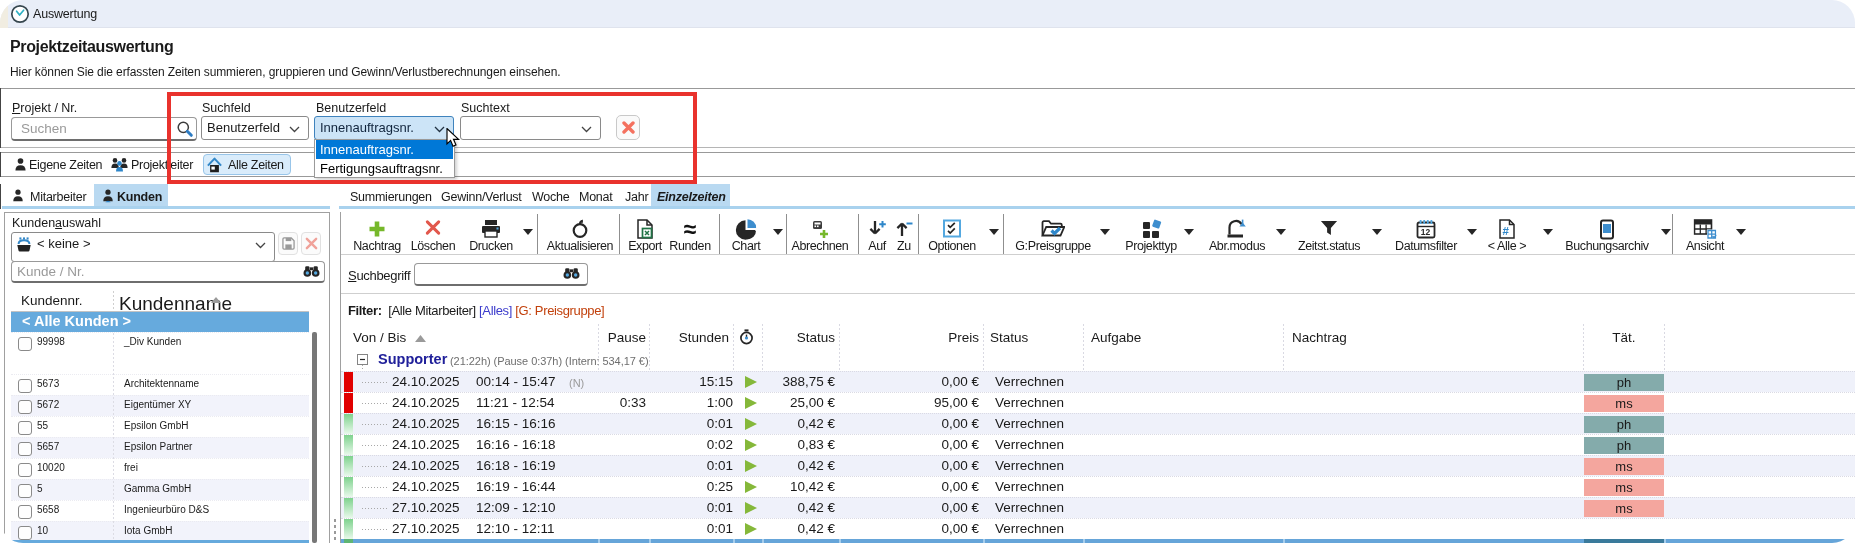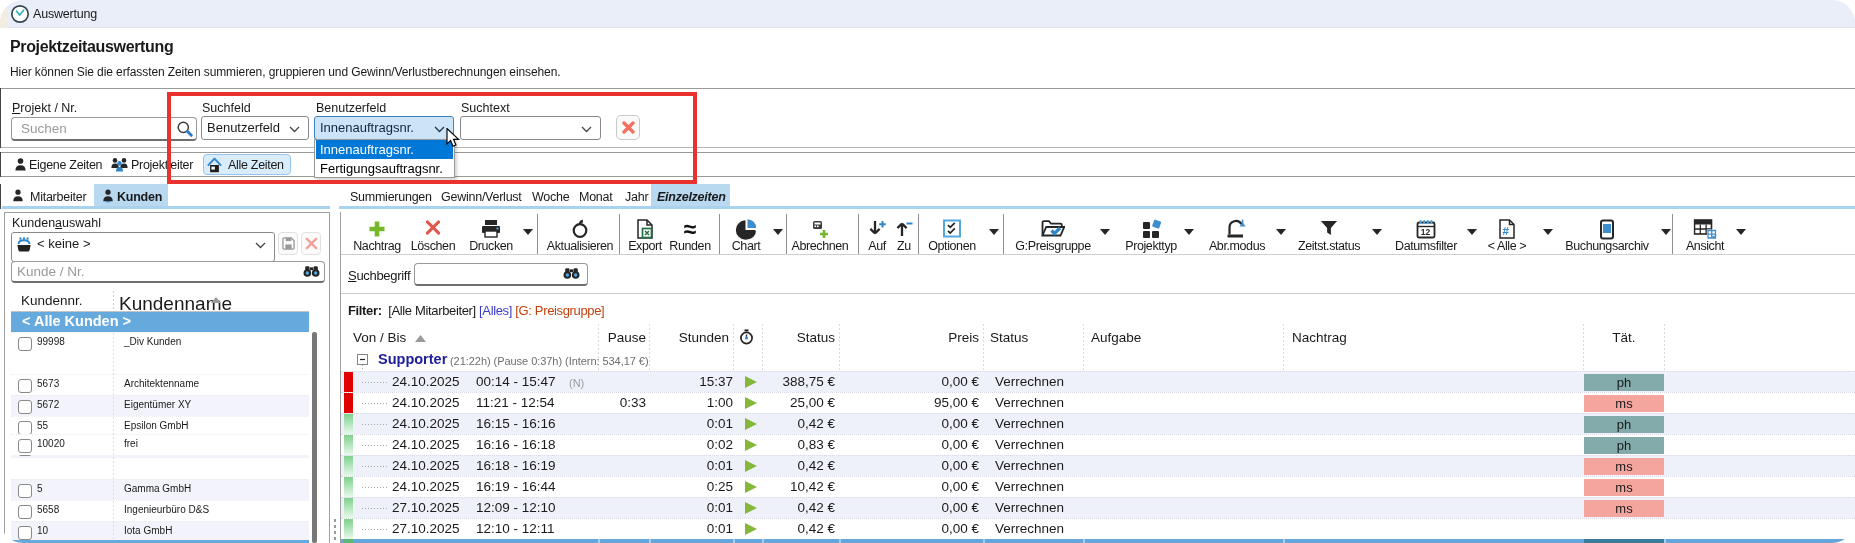--- a/index.html
+++ b/index.html
@@ -265,21 +265,21 @@
   <div class="lrow" style="top:416px;background:#fff;">
       <span class="cb"></span>
       <span class="num">55</span>
       <span class="nam">Epsilon GmbH</span>
     </div>
   <div class="lrow" style="top:437px;background:#f2f3fb;">
       <span class="cb"></span>
       <span class="num">5657</span>
       <span class="nam">Epsilon Partner</span>
     </div>
-  <div class="lrow" style="top:434px;background:#fff;">
+  <div class="lrow" style="top:458px;background:#fff;">
       <span class="cb"></span>
       <span class="num">10020</span>
       <span class="nam">frei</span>
     </div>
   <div class="lrow" style="top:479px;background:#f2f3fb;">
       <span class="cb"></span>
       <span class="num">5</span>
       <span class="nam">Gamma GmbH</span>
     </div>
   <div class="lrow" style="top:500px;background:#fff;">
@@ -606,21 +606,21 @@
     </div>
   <div class="abs" style="left:378px;top:351px;font-size:14.5px;font-weight:bold;color:#20209a;">Supporter</div>
   <div class="abs" style="left:450px;top:355px;font-size:11px;letter-spacing:-0.05px;color:#6e6e6e;">(21:22h) (Pause 0:37h) (Intern: 534,17 €)</div>
 
   <div class="abs" style="left:362px;top:365px;width:1px;height:163px;background-image:linear-gradient(#a8a8a8 50%,rgba(255,255,255,0) 0%);background-size:1px 3px;"></div>
 
   <div class="trow" style="top:371px;background:#eff1fa;">
     <span class="tc" style="left:51px;">24.10.2025</span>
       <span class="tc" style="left:135px;">00:14 - 15:47</span>
       <span class="tc" style="left:228px;top:5px;font-size:11px;color:#9a9a9a;">(N)</span>
-    <span class="tc cellr" style="left:292px;width:100px;">15:37</span>
+    <span class="tc cellr" style="left:292px;width:100px;">15:15</span>
       <span class="play"></span>
       <span class="tc cellr" style="left:394px;width:100px;">388,75 €</span>
       <span class="tc cellr" style="left:538px;width:100px;">0,00 €</span>
       <span class="tc" style="left:654px;">Verrechnen</span>
     <span class="badge ph">ph</span>
       <span class="rbar" style="background:#e10000;"></span>
       <span class="tdots"></span>
   </div>
   <div class="trow" style="top:392px;background:#fff;">
     <span class="tc" style="left:51px;">24.10.2025</span>

